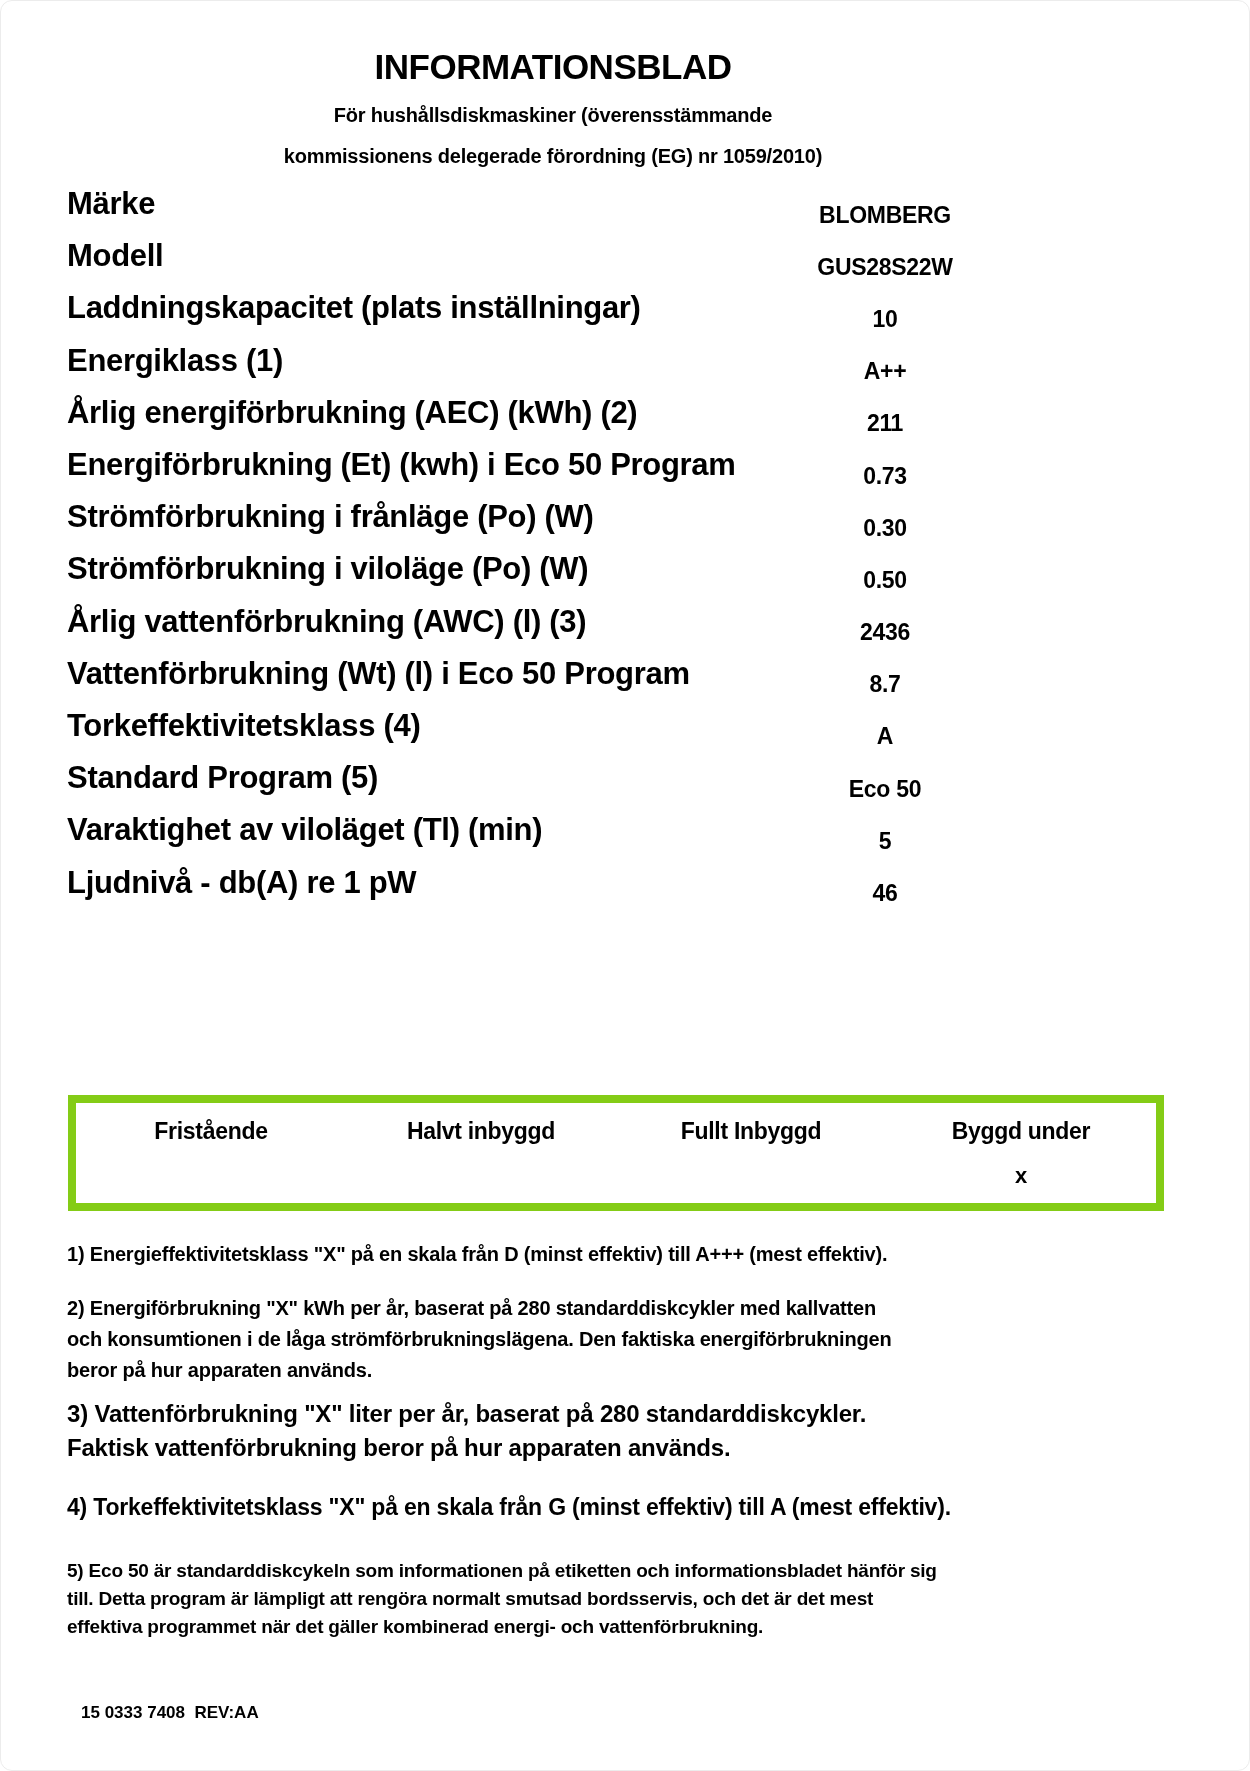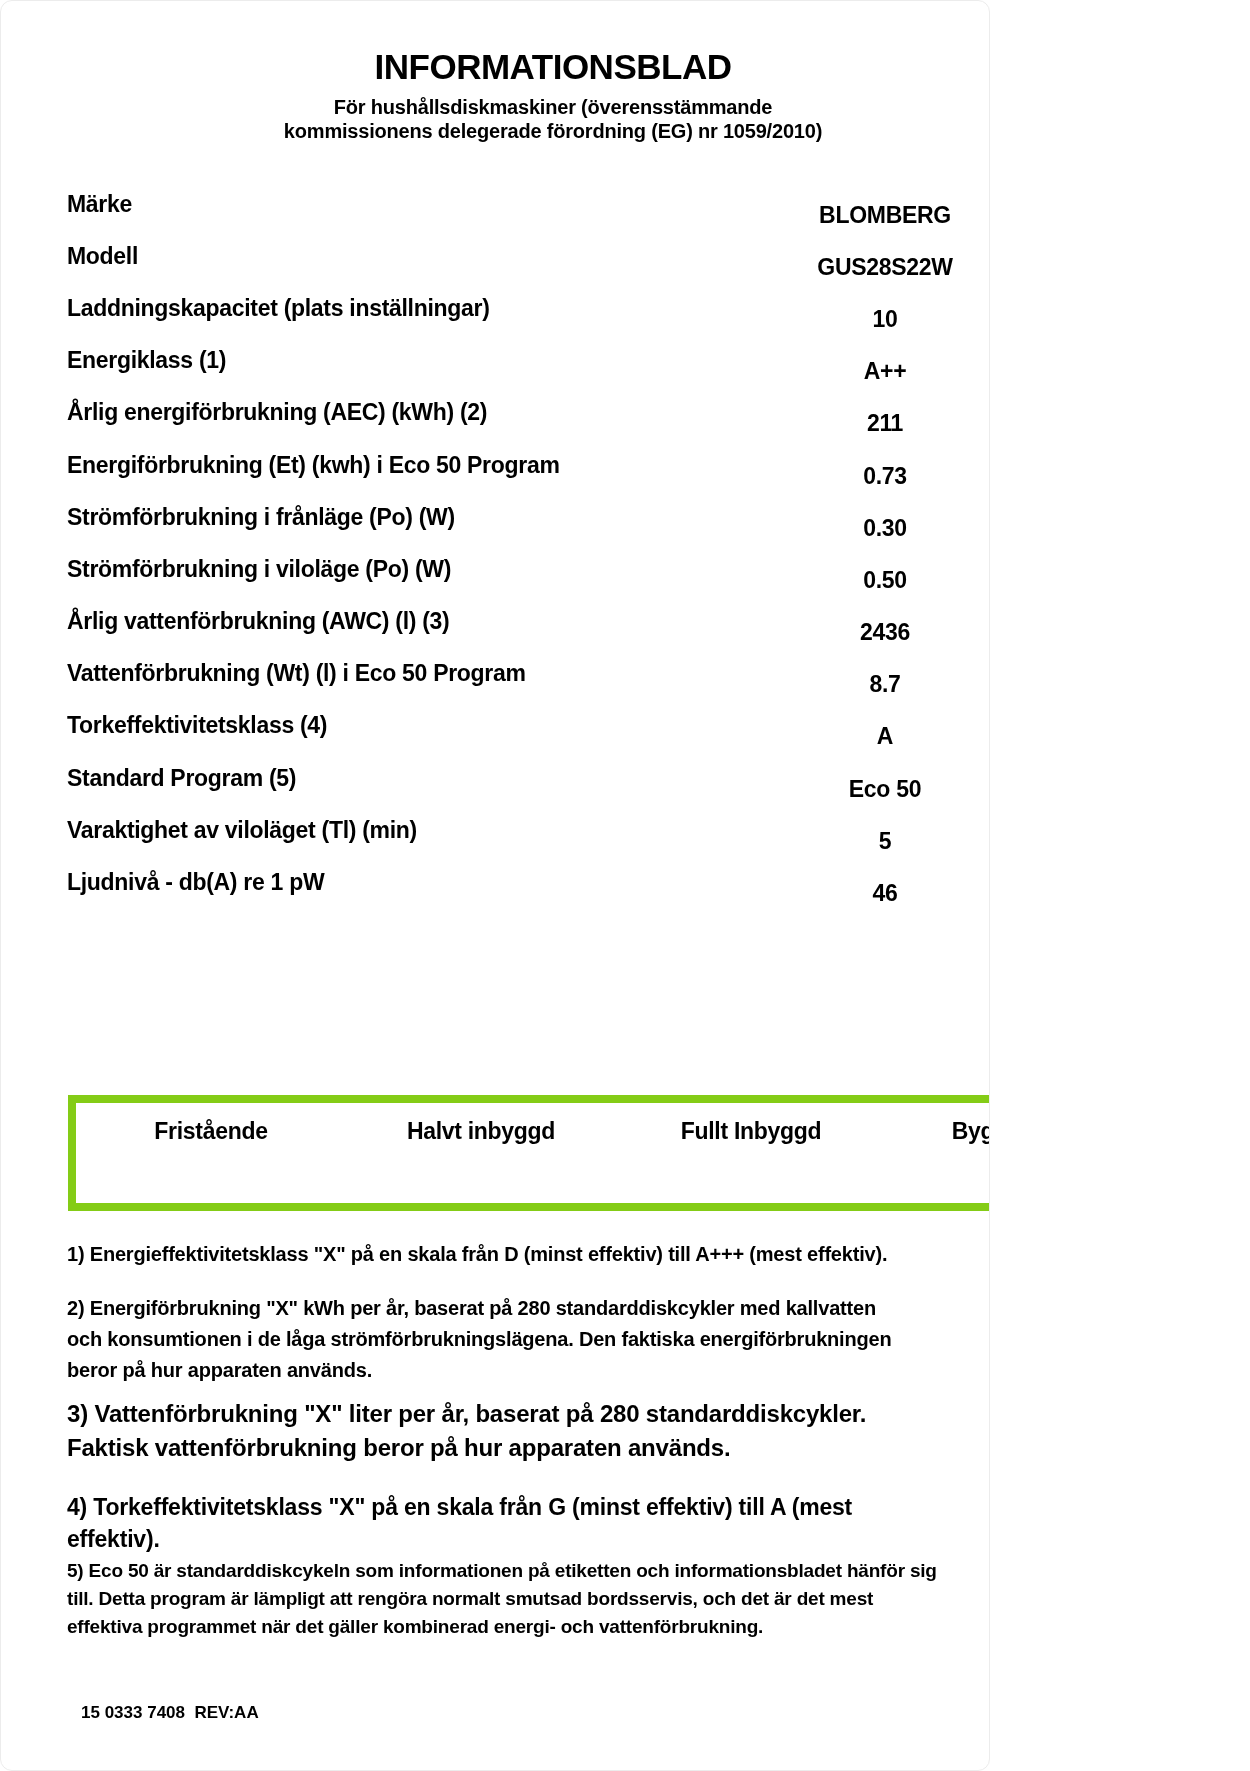--- a/index.html
+++ b/index.html
@@ -2,21 +2,21 @@
 <html lang="sv"><head>
 <meta charset="utf-8">
 <style>
   html, body {
     margin: 0;
     padding: 0;
     background: #ffffff;
   }
   #page {
     position: relative;
-    width: 990px;
+    width: 1250px;
     height: 1771px;
     background: #ffffff;
     font-family: "Liberation Sans", "DejaVu Sans", sans-serif;
     color: #000000;
     border: 1px solid #ececec;
     border-radius: 12px;
     box-sizing: border-box;
     overflow: hidden;
   }
 
@@ -31,41 +31,41 @@
   .title {
     font-size: 35px;
     font-weight: bold;
     letter-spacing: -0.5px;
     line-height: 44px;
   }
   .subtitle {
     margin-top: 6px;
     font-size: 20px;
     font-weight: bold;
-    line-height: 24px;
+    line-height: 41px;
     letter-spacing: -0.2px;
     white-space: pre-line;
   }
 
   
   .spec-list {
     position: absolute;
     top: 177px;
     left: 0;
     right: 0;
   }
   .spec-row {
     position: relative;
     height: 52.2px;
     display: flex;
     align-items: center;
   }
   .spec-label {
     margin-left: 66px;
-    font-size: 23px;
+    font-size: 31px;
     font-weight: bold;
     letter-spacing: -0.3px;
     white-space: nowrap;
   }
   .spec-value {
     position: absolute;
     left: 884px;
     transform: translateX(-50%);
     font-size: 23px;
     font-weight: bold;

